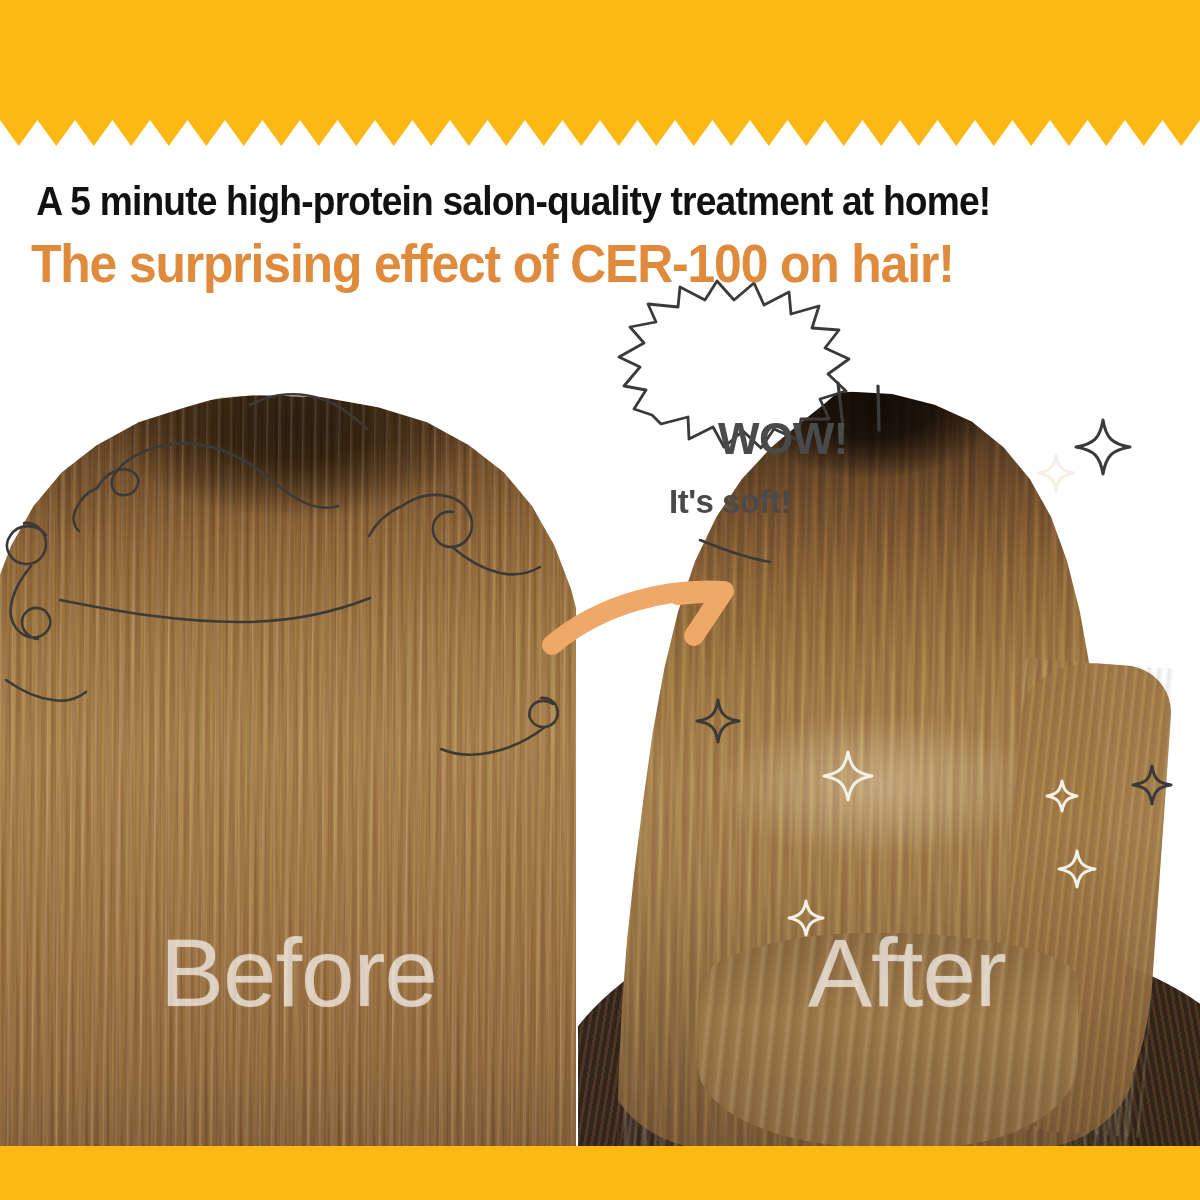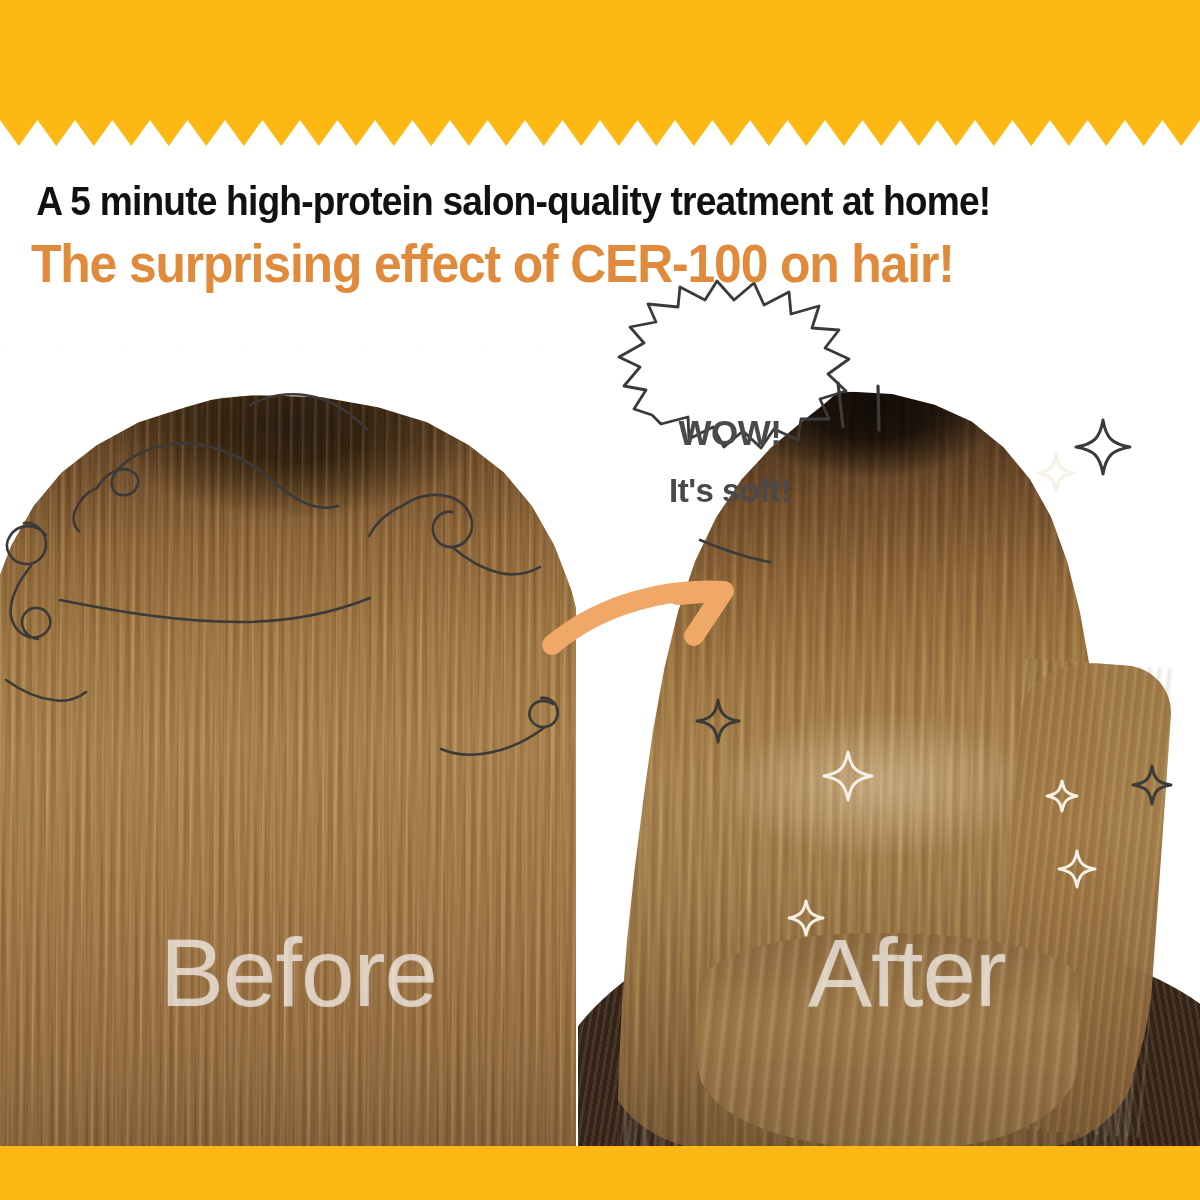--- a/index.html
+++ b/index.html
@@ -323,21 +323,21 @@
     position:absolute;
     left:612px; top:412px;
     width:236px;
     text-align:center;
     z-index:30;
     font-family:"Liberation Sans", sans-serif;
     font-weight:bold;
     color:#4a4a4a;
     line-height:1.22;
   }
-  .bubble-line1 { font-size:35px; letter-spacing:-0.5px; }
+  .bubble-line1 { font-size:44px; letter-spacing:-0.5px;text-align:right; }
   .bubble-line2 { font-size:33px; letter-spacing:-0.5px; margin-top:16px; }
 </style>
 </head>
 <body>
 
 <div id="stage">
 
   <div class="photo-area">
 
     <div class="watermark">· · · · · · · · · · · · · · · · · · · · · · · · · · · · · ·</div>

